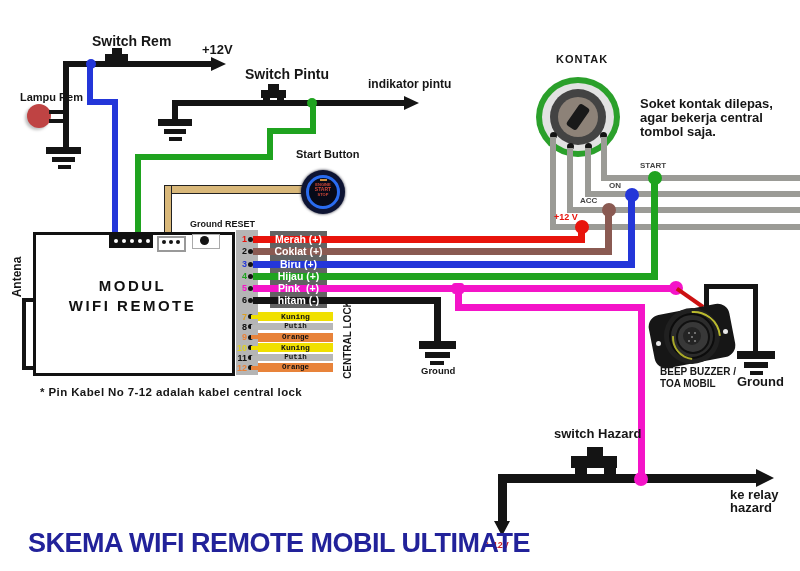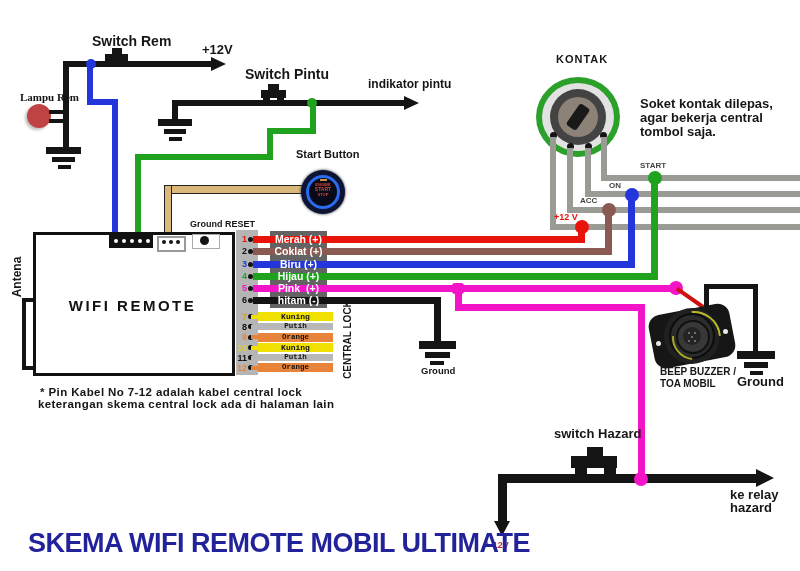--- a/index.html
+++ b/index.html
@@ -34,21 +34,21 @@
 
   <div class="lbl" style="left:92px;top:33px;font-size:14px;">Switch Rem</div>
   <div class="wire c-black" style="left:65px;top:61px;width:146px;height:6px;"></div>
   <div class="arrow-r" style="left:211px;top:57px;"></div>
   <div class="lbl" style="left:202px;top:42px;font-size:13px;">+12V</div>
 
   <div class="wire c-black" style="left:112px;top:48px;width:10px;height:7px;"></div>
   <div class="wire c-black" style="left:105px;top:54px;width:23px;height:8px;"></div>
 
   <div class="wire c-black" style="left:63px;top:61px;width:6px;height:87px;"></div>
-  <div class="lbl" style="left:20px;top:91px;font-size:11px;font-family:Liberation Serif, serif;">Lampu Rem</div>
+  <div class="lbl" style="left:20px;top:91px;font-size:11px;">Lampu Rem</div>
   <div class="dot" style="left:27px;top:104px;width:24px;height:24px;background:#bf4343;box-shadow:-2px 2px 3px rgba(0,0,0,0.25);"></div>
   <div class="wire c-black" style="left:49px;top:110px;width:15px;height:4px;"></div>
   <div class="wire c-black" style="left:49px;top:119px;width:15px;height:4px;"></div>
   <div class="gbar" style="left:46px;top:147px;width:35px;height:7px;"></div>
   <div class="gbar" style="left:52px;top:157px;width:23px;height:5px;"></div>
   <div class="gbar" style="left:58px;top:165px;width:13px;height:4px;"></div>
 
   <div class="dot c-blue" style="left:86px;top:59px;width:10px;height:10px;"></div>
 
   <div class="lbl" style="left:245px;top:66px;font-size:14px;">Switch Pintu</div>
@@ -108,20 +108,21 @@
   <div class="wire c-gray" style="left:567px;top:148px;width:6px;height:65px;"></div>
   <div class="wire c-gray" style="left:567px;top:207px;width:233px;height:6px;"></div>
   <div class="wire c-gray" style="left:550px;top:137px;width:6px;height:93px;"></div>
   <div class="wire c-gray" style="left:550px;top:224px;width:250px;height:6px;"></div>
   <div class="lbl" style="left:640px;top:161px;font-size:8px;color:#444;">START</div>
   <div class="lbl" style="left:609px;top:181px;font-size:8px;color:#444;">ON</div>
   <div class="lbl" style="left:580px;top:196px;font-size:8px;color:#444;">ACC</div>
   <div class="lbl" style="left:554px;top:212px;font-size:9px;color:#e8140c;">+12 V</div>
 
   <div class="abs" style="left:33px;top:232px;width:196px;height:138px;background:#fff;border:3px solid #111;"></div>
+  <div class="modname" style="top:277px;">MODUL</div>
   <div class="modname" style="top:297px;">WIFI REMOTE</div>
 
   <div class="lbl" style="left:-13px;top:270px;font-size:12px;transform:rotate(-90deg);width:60px;text-align:center;">Antena</div>
   <div class="wire c-black" style="left:22px;top:298px;width:4px;height:72px;"></div>
   <div class="wire c-black" style="left:22px;top:298px;width:11px;height:4px;"></div>
   <div class="wire c-black" style="left:22px;top:366px;width:11px;height:4px;"></div>
 
   <div class="abs" style="left:109px;top:234px;width:44px;height:14px;background:#111;"></div>
   <div class="dot" style="left:114px;top:239px;width:4px;height:4px;background:#fff;"></div>
   <div class="dot" style="left:122px;top:239px;width:4px;height:4px;background:#fff;"></div>
@@ -202,21 +203,20 @@
   <div class="wire" style="left:251px;top:366px;width:9px;height:4px;background:#e8833a;"></div>
   <div class="cl-bar" style="top:312px;height:9px;background:#f0e000;font-size:8px;line-height:9px;">Kuning</div>
   <div class="cl-bar" style="top:323px;height:7px;background:#b8b8b8;font-size:7.5px;line-height:7px;">Putih</div>
   <div class="cl-bar" style="top:333px;height:9px;background:#e8833a;font-size:7.5px;line-height:9px;">Orange</div>
   <div class="cl-bar" style="top:343px;height:9px;background:#f0e000;font-size:8px;line-height:9px;">Kuning</div>
   <div class="cl-bar" style="top:354px;height:7px;background:#b8b8b8;font-size:7.5px;line-height:7px;">Putih</div>
   <div class="cl-bar" style="top:363px;height:9px;background:#e8833a;font-size:7.5px;line-height:9px;">Orange</div>
   <div class="lbl" style="left:307px;top:334px;width:80px;text-align:center;font-size:10px;transform:rotate(-90deg);">CENTRAL LOCK</div>
 
   <div class="lbl" style="left:40px;top:386px;font-size:11.5px;letter-spacing:0.4px;">* Pin Kabel No 7-12 adalah kabel central lock</div>
-  <div class="lbl" style="left:38px;top:398px;font-size:11.5px;letter-spacing:0.4px;">keterangan skema central lock ada di halaman lain</div>
 
   <div class="gbar" style="left:419px;top:341px;width:37px;height:8px;"></div>
   <div class="gbar" style="left:425px;top:352px;width:25px;height:6px;"></div>
   <div class="gbar" style="left:430px;top:361px;width:14px;height:4px;"></div>
   <div class="lbl" style="left:421px;top:365px;font-size:9.5px;">Ground</div>
 
   <div class="abs" style="left:678px;top:287px;width:32px;height:4px;background:#cc1111;transform:rotate(35deg);transform-origin:left top;"></div>
   <div class="wire c-black" style="left:704px;top:286px;width:5px;height:26px;"></div>
   <div class="wire c-black" style="left:704px;top:284px;width:54px;height:5px;"></div>
   <div class="wire c-black" style="left:753px;top:284px;width:5px;height:68px;"></div>

